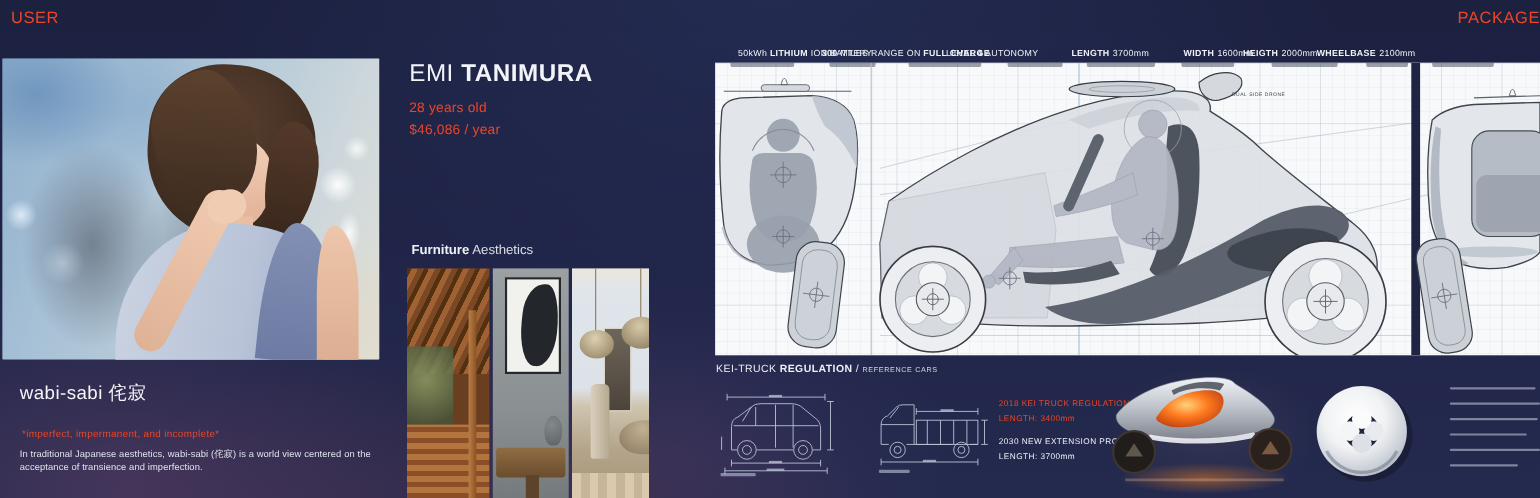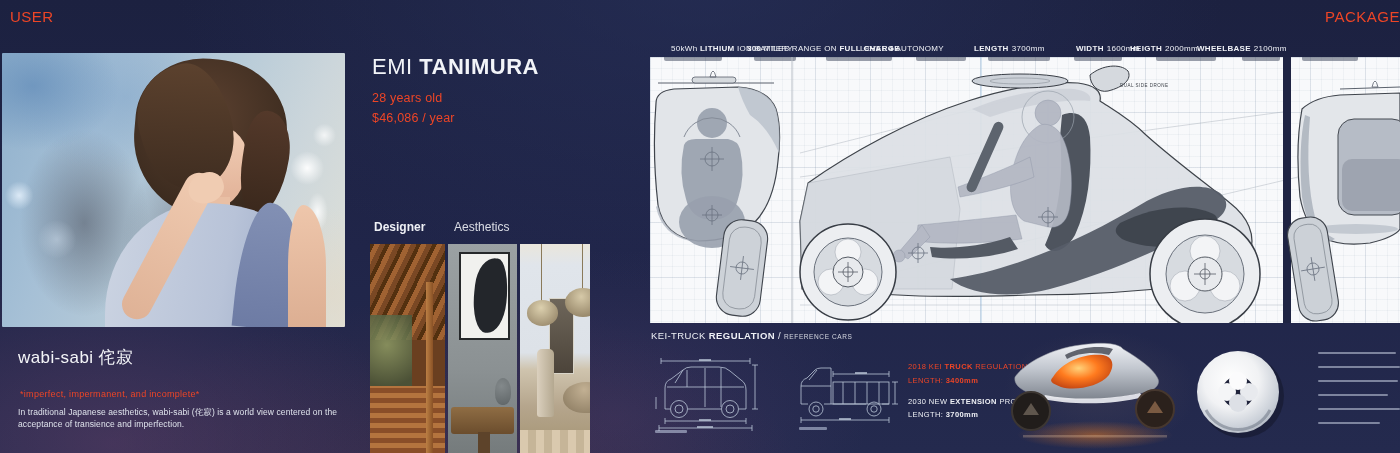--- a/index.html
+++ b/index.html
@@ -47,21 +47,21 @@
   .arm{left:151px;top:112px;width:30px;height:162px;background:linear-gradient(180deg,#f0cbb1,#dfb296);border-radius:16px;transform:rotate(28deg);}
   .hand{left:186px;top:120px;width:36px;height:30px;background:#f0ccb2;border-radius:55% 45% 50% 50%;transform:rotate(-18deg);}
 
   
   .persona-name{left:372px;top:54px;font-size:22px;letter-spacing:.5px;color:#f2f4f8;}
   .persona-name .fn{font-weight:400;}
   .persona-name .ln{font-weight:700;}
   .persona-details{left:372px;top:88px;font-size:12.5px;line-height:20px;letter-spacing:.2px;}
   .aesthetics-title{left:374px;top:220px;font-size:12px;color:#eef0f5;}
   .aesthetics-title b{font-weight:700;}
-  .aesthetics-title span{font-weight:300;opacity:.9;padding-left:26px;}
+  .aesthetics-title span{font-weight:300;opacity:.9;}
 
   
   .aimg{top:244px;height:209px;overflow:hidden;position:absolute;}
   .aimg>div{position:absolute;}
   .img-wood{left:370px;width:75px;background:#6a3f20;}
   .img-wood .roof{top:0;left:0;right:0;height:46%;background:repeating-linear-gradient(116deg,#53300f 0 4px,#a06232 4px 9px,#7a4824 9px 14px);}
   .img-wood .garden{top:34%;left:0;width:56%;height:36%;background:radial-gradient(circle at 40% 40%,#8a9a66,#46543a 80%);opacity:.85;}
   .img-wood .deck{bottom:0;left:0;right:0;height:32%;background:repeating-linear-gradient(0deg,#8a4e28 0 5px,#b4743e 5px 10px);}
   .img-wood .post{right:16%;top:18%;width:10%;height:82%;background:linear-gradient(90deg,#bb7f44,#8a5226);}
   .img-ink{left:448px;width:69px;background:linear-gradient(180deg,#9ba1a3 0%,#8b9193 60%,#757b7c 100%);}
@@ -104,21 +104,21 @@
   }
   .paper svg{position:absolute;left:0;top:0;}
 
   
   .kei-heading{left:651px;top:330px;font-size:9.5px;color:#eef0f5;letter-spacing:.4px;}
   .kei-heading b{font-weight:700;}
   .kei-heading .small{font-size:6.5px;opacity:.85;letter-spacing:.6px;}
   .blueprint{position:absolute;}
   .bp-label{position:absolute;height:3px;background:rgba(198,210,232,.55);border-radius:1px;}
   .reg{position:absolute;font-size:7.5px;letter-spacing:.4px;white-space:nowrap;}
-  .reg b{font-weight:700;text-align:right;}
+  .reg b{font-weight:400;text-align:right;}
   .reg.white{color:#eef0f5;}
   .render-car{left:1005px;top:333px;width:185px;height:120px;
     background:radial-gradient(130px 80px at 52% 48%, rgba(95,85,95,.28), transparent 75%);}
   .render-wheel{left:1190px;top:340px;width:98px;height:105px;}
   .fineprint-line{position:absolute;left:1318px;height:2px;background:rgba(215,224,240,.5);border-radius:1px;}
 </style>
 </head>
 <body>
 
 <div class="abs corner-label red" style="left:10px;top:8px;">USER</div>
@@ -140,21 +140,21 @@
   <span class="fn">EMI</span>
   <span class="ln">TANIMURA</span>
 </div>
 
 <div class="abs persona-details red">
   <div>28 years old</div>
   <div>$46,086 / year</div>
 </div>
 
 <div class="abs aesthetics-title">
-  <b>Designer</b><span> Aesthetics</span>
+  <b>Furniture</b><span> Aesthetics</span>
 </div>
 
 <div class="aimg img-wood">
   <div class="roof"></div>
   <div class="garden"></div>
   <div class="deck"></div>
   <div class="post"></div>
 </div>
 <div class="aimg img-ink">
   <div class="frame">

